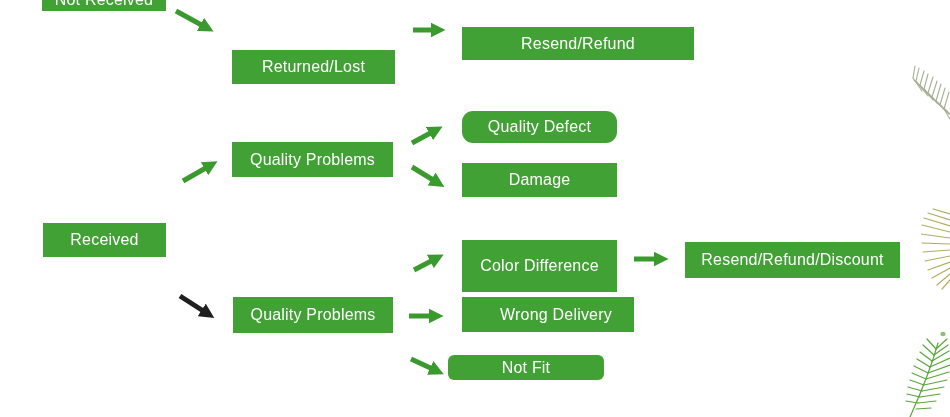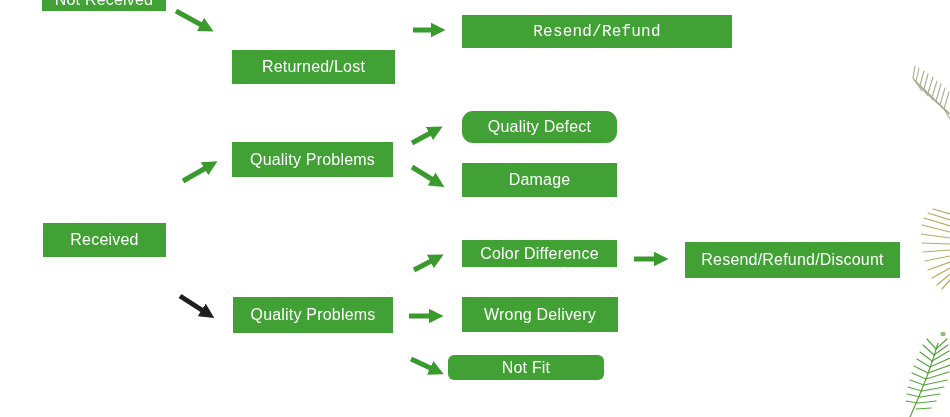--- a/index.html
+++ b/index.html
@@ -29,37 +29,37 @@
 </style>
 </head>
 <body>
 
 <div class="canvas">
 
   <div class="node clipped-top" style="left:42px;top:-23px;width:124px;height:34px;">Not Received</div>
 
   <div class="node" style="left:232px;top:14px;width:163px;height:34px;margin-top:36px;">Returned/Lost</div>
 
-  <div class="node" style="left:462px;top:15px;width:270px;height:33px;font-family:Liberation Mono, monospace;">Resend/Refund</div>
+  <div class="node" style="left:462px;top:27px;width:232px;height:33px;">Resend/Refund</div>
 
   <div class="node" style="left:462px;top:111px;width:155px;height:32px;border-radius:11px;">Quality Defect</div>
 
   <div class="node" style="left:232px;top:142px;width:161px;height:35px;">Quality Problems</div>
 
   <div class="node" style="left:43px;top:223px;width:123px;height:34px;">Received</div>
 
   <div class="node" style="left:462px;top:163px;width:155px;height:34px;">Damage</div>
 
-  <div class="node" style="left:462px;top:240px;width:155px;height:27px;">Color Difference</div>
+  <div class="node" style="left:462px;top:240px;width:155px;height:52px;">Color Difference</div>
 
   <div class="node" style="left:685px;top:242px;width:215px;height:36px;text-align:right;">Resend/Refund/Discount</div>
 
   <div class="node" style="left:233px;top:297px;width:160px;height:36px;">Quality Problems</div>
 
-  <div class="node" style="left:462px;top:297px;width:156px;height:35px;">Wrong Delivery</div>
+  <div class="node" style="left:462px;top:297px;width:156px;height:35px;padding-left:16px;">Wrong Delivery</div>
 
   <div class="node" style="left:448px;top:355px;width:156px;height:25px;border-radius:6px;">Not Fit</div>
 
   <svg class="arrow-layer" width="950" height="417" viewBox="0 0 950 417">
     <defs>
       <marker id="ah-green" viewBox="0 0 10 10" refX="5" refY="5" markerWidth="3" markerHeight="3" orient="auto-start-reverse">
         <path class="head-green" d="M0,0 L10,5 L0,10 z"></path>
       </marker>
       <marker id="ah-black" viewBox="0 0 10 10" refX="5" refY="5" markerWidth="3" markerHeight="3" orient="auto-start-reverse">
         <path class="head-black" d="M0,0 L10,5 L0,10 z"></path>

